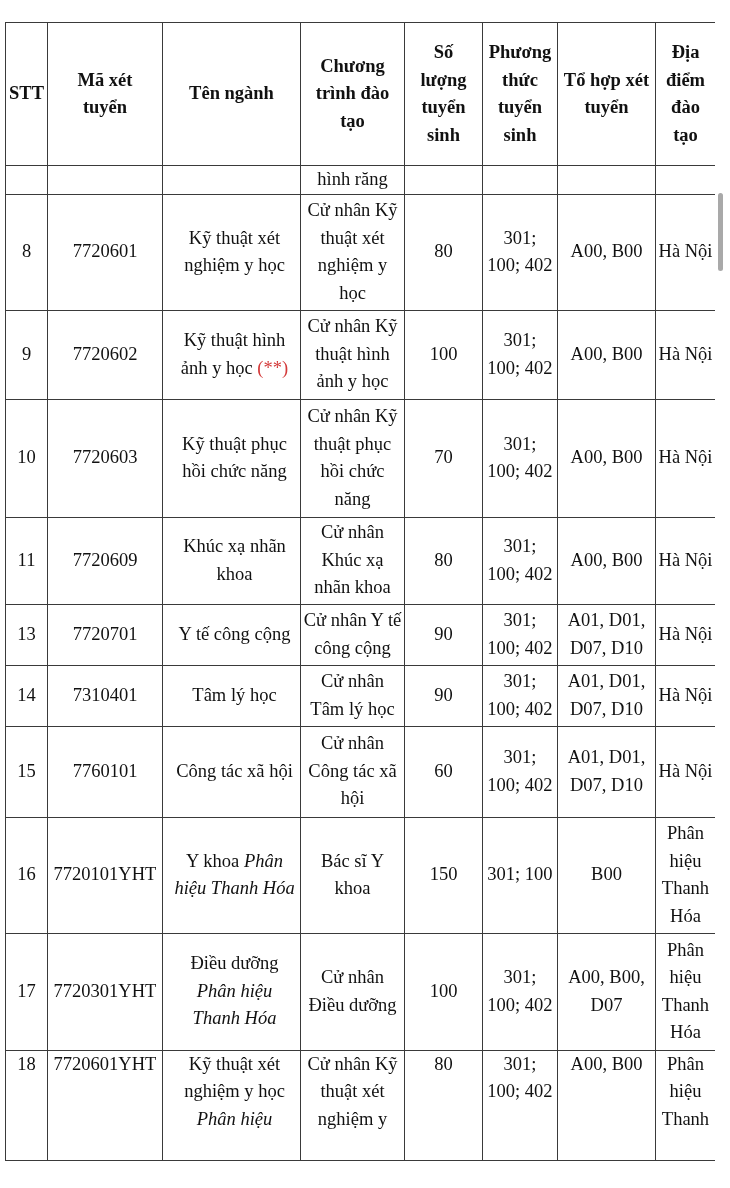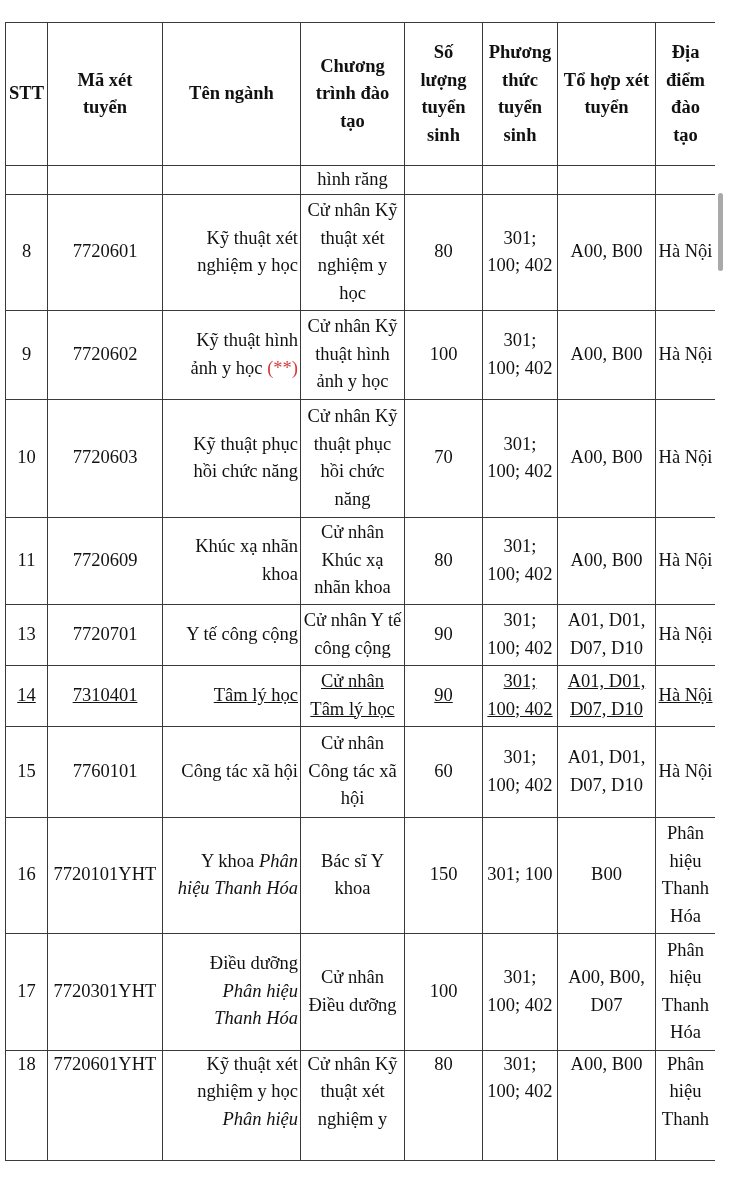--- a/index.html
+++ b/index.html
@@ -3,21 +3,21 @@
 <meta charset="utf-8">
 <style>
   html, body { margin:0; padding:0; background:#ffffff; }
   body { width:730px; height:1188px; position:relative; overflow:hidden;
          font-family:"Liberation Serif","DejaVu Serif",serif; color:#111; }
   .table-wrap { position:absolute; left:5px; top:22px; width:710px; height:1155px; overflow:hidden; }
   table { border-collapse:collapse; table-layout:fixed; width:710px; }
   td, th { border:1.5px solid #3a3a3a; padding:0 2px; font-size:18.5px; line-height:27.5px;
            text-align:center; vertical-align:middle; word-wrap:break-word; }
   th { font-weight:bold; font-size:18.5px; line-height:27.5px; }
-  td.left { text-align:right; padding-left:8px; }
+  td.left { text-align:center; padding-left:8px; }
   td.top { vertical-align:top; }
   .red { color:#d43a3a; }
   em { font-style:italic; }
   .scrollbar { position:absolute; left:718px; top:193px; width:5px; height:78px;
                background:#a9a9a9; border-radius:3px; }
 </style>
 </head>
 <body>
 
 <div class="table-wrap">
@@ -98,21 +98,21 @@
         <tr style="height: 61px;">
     <td>13</td>
     <td>7720701</td>
     <td class="left"><span>Y tế công cộng</span><span class="red"></span><em></em></td>
     <td>Cử nhân Y tế công cộng</td>
     <td>90</td>
     <td>301; 100; 402</td>
     <td>A01, D01, D07, D10</td>
     <td>Hà Nội</td>
   </tr>
-        <tr style="height: 61px; text-decoration: underline;">
+        <tr style="height: 61px;">
     <td>14</td>
     <td>7310401</td>
     <td class="left"><span>Tâm lý học</span><span class="red"></span><em></em></td>
     <td>Cử nhân Tâm lý học</td>
     <td>90</td>
     <td>301; 100; 402</td>
     <td>A01, D01, D07, D10</td>
     <td>Hà Nội</td>
   </tr>
         <tr style="height: 91px;">

